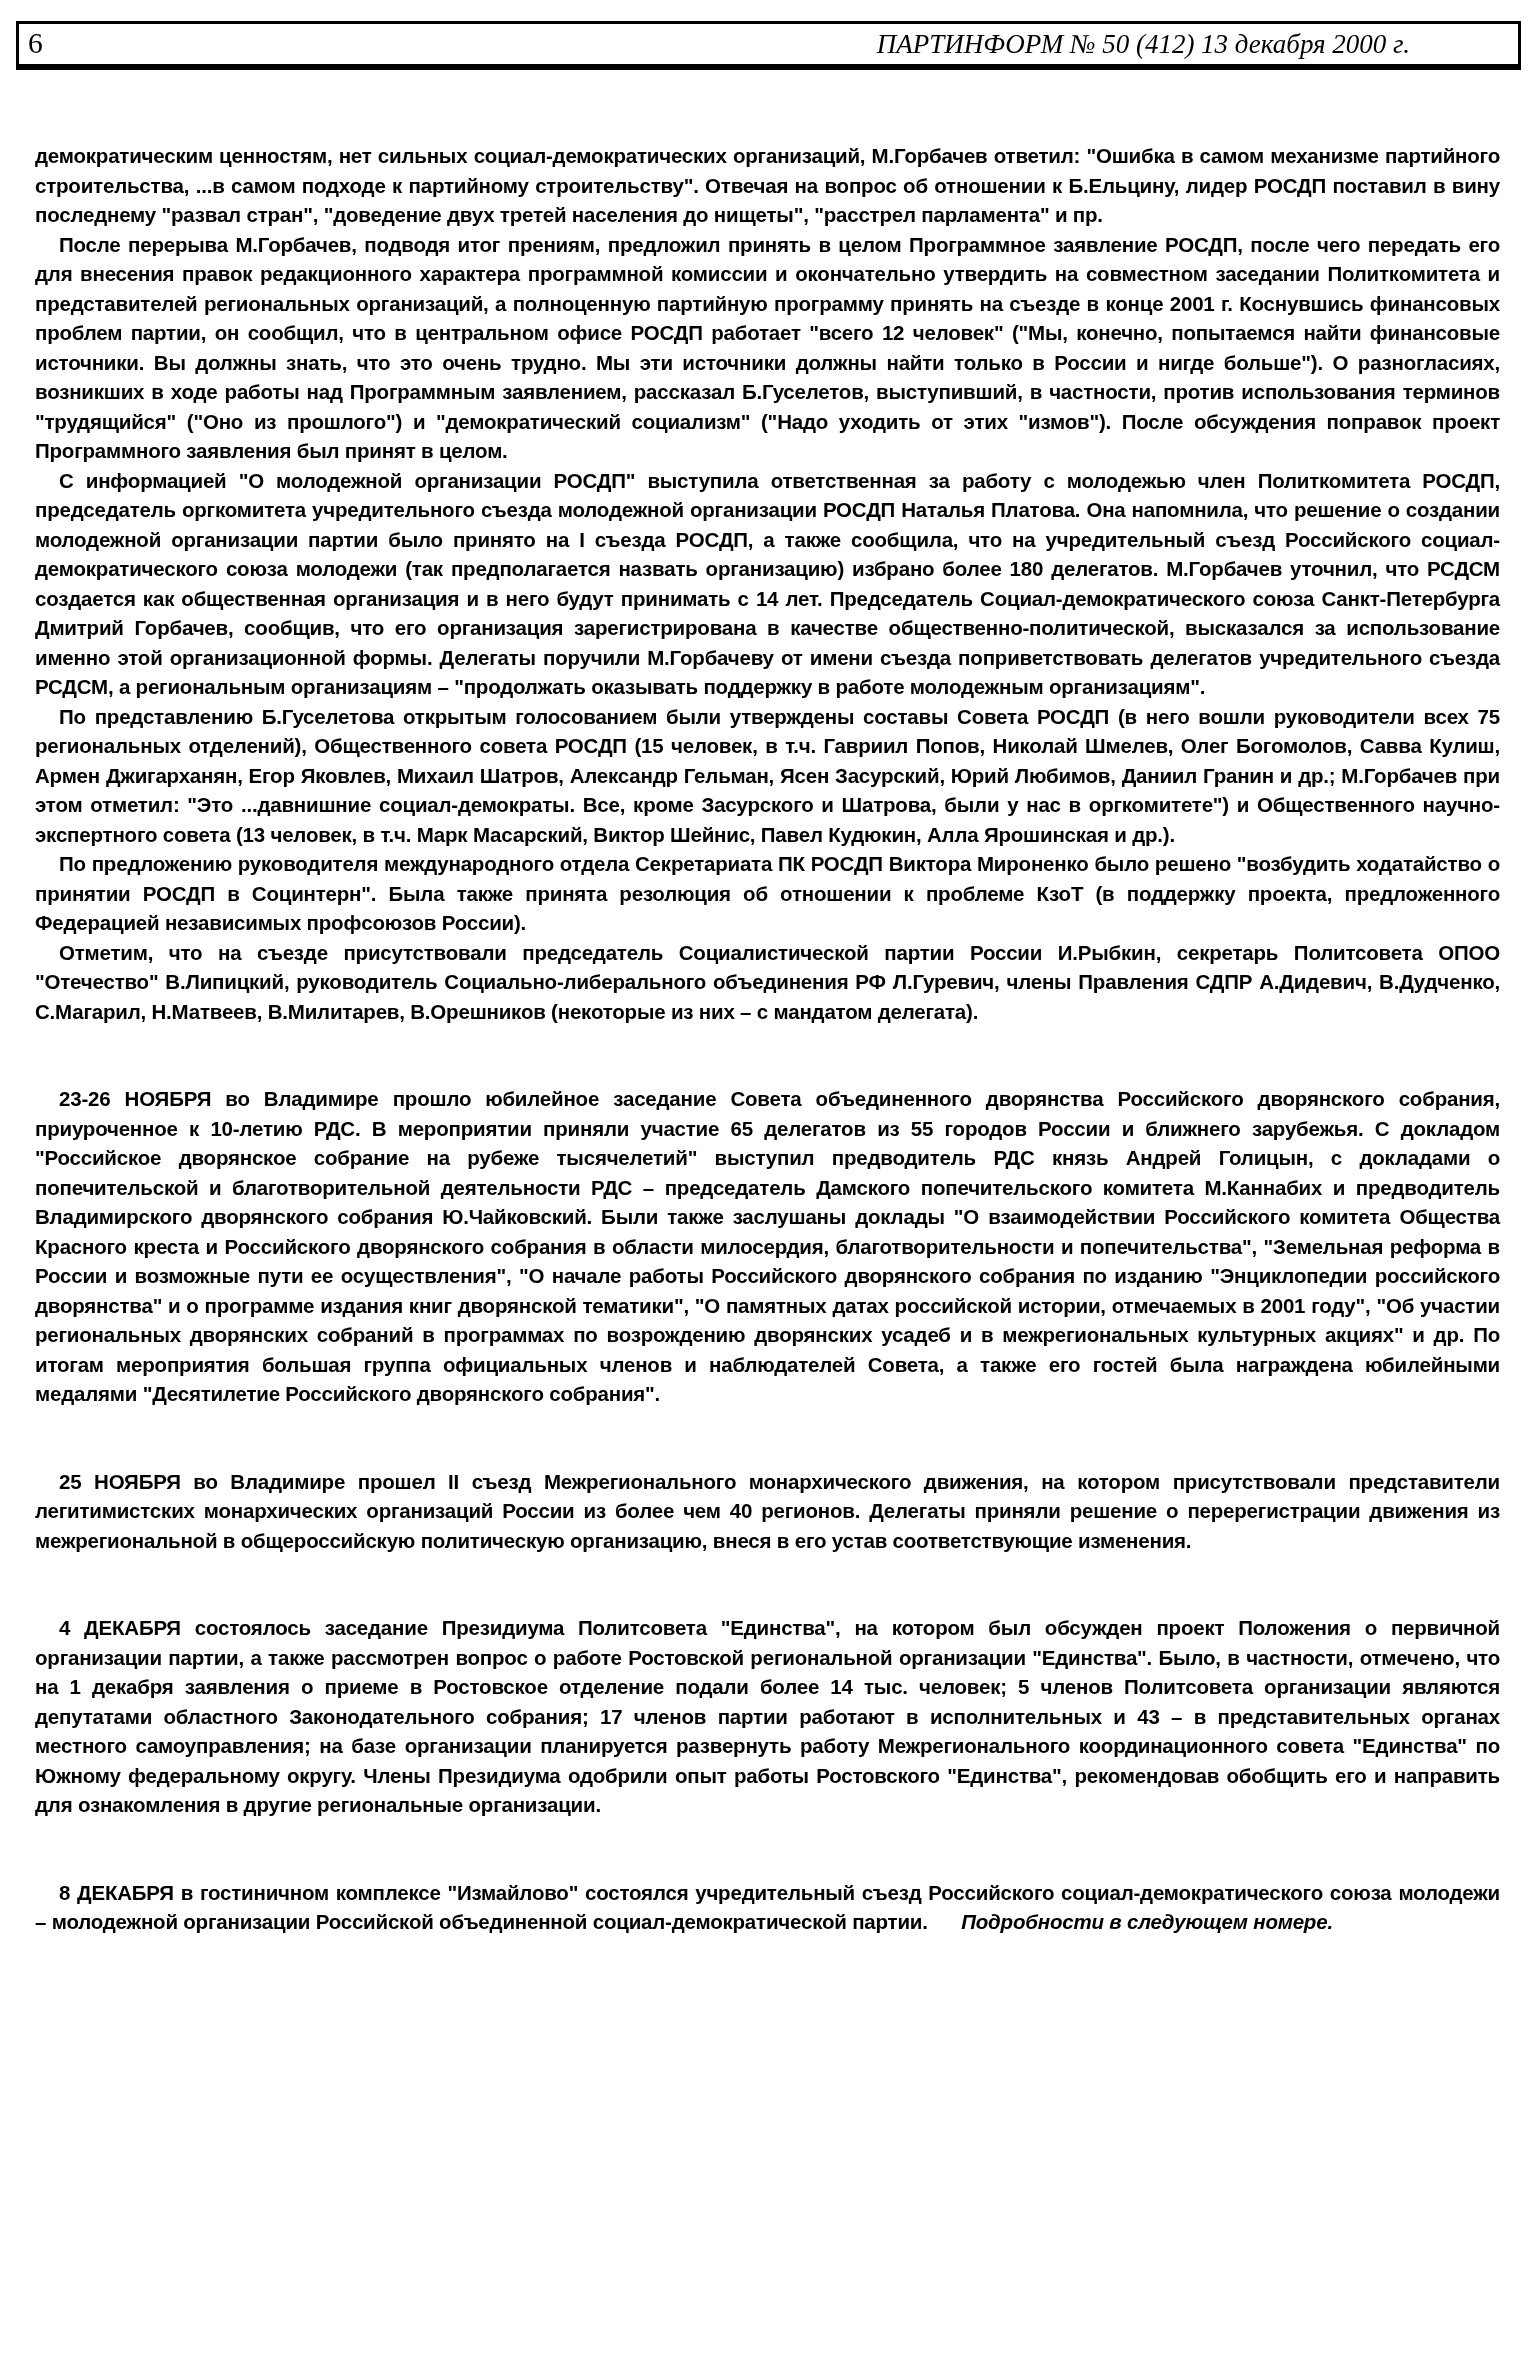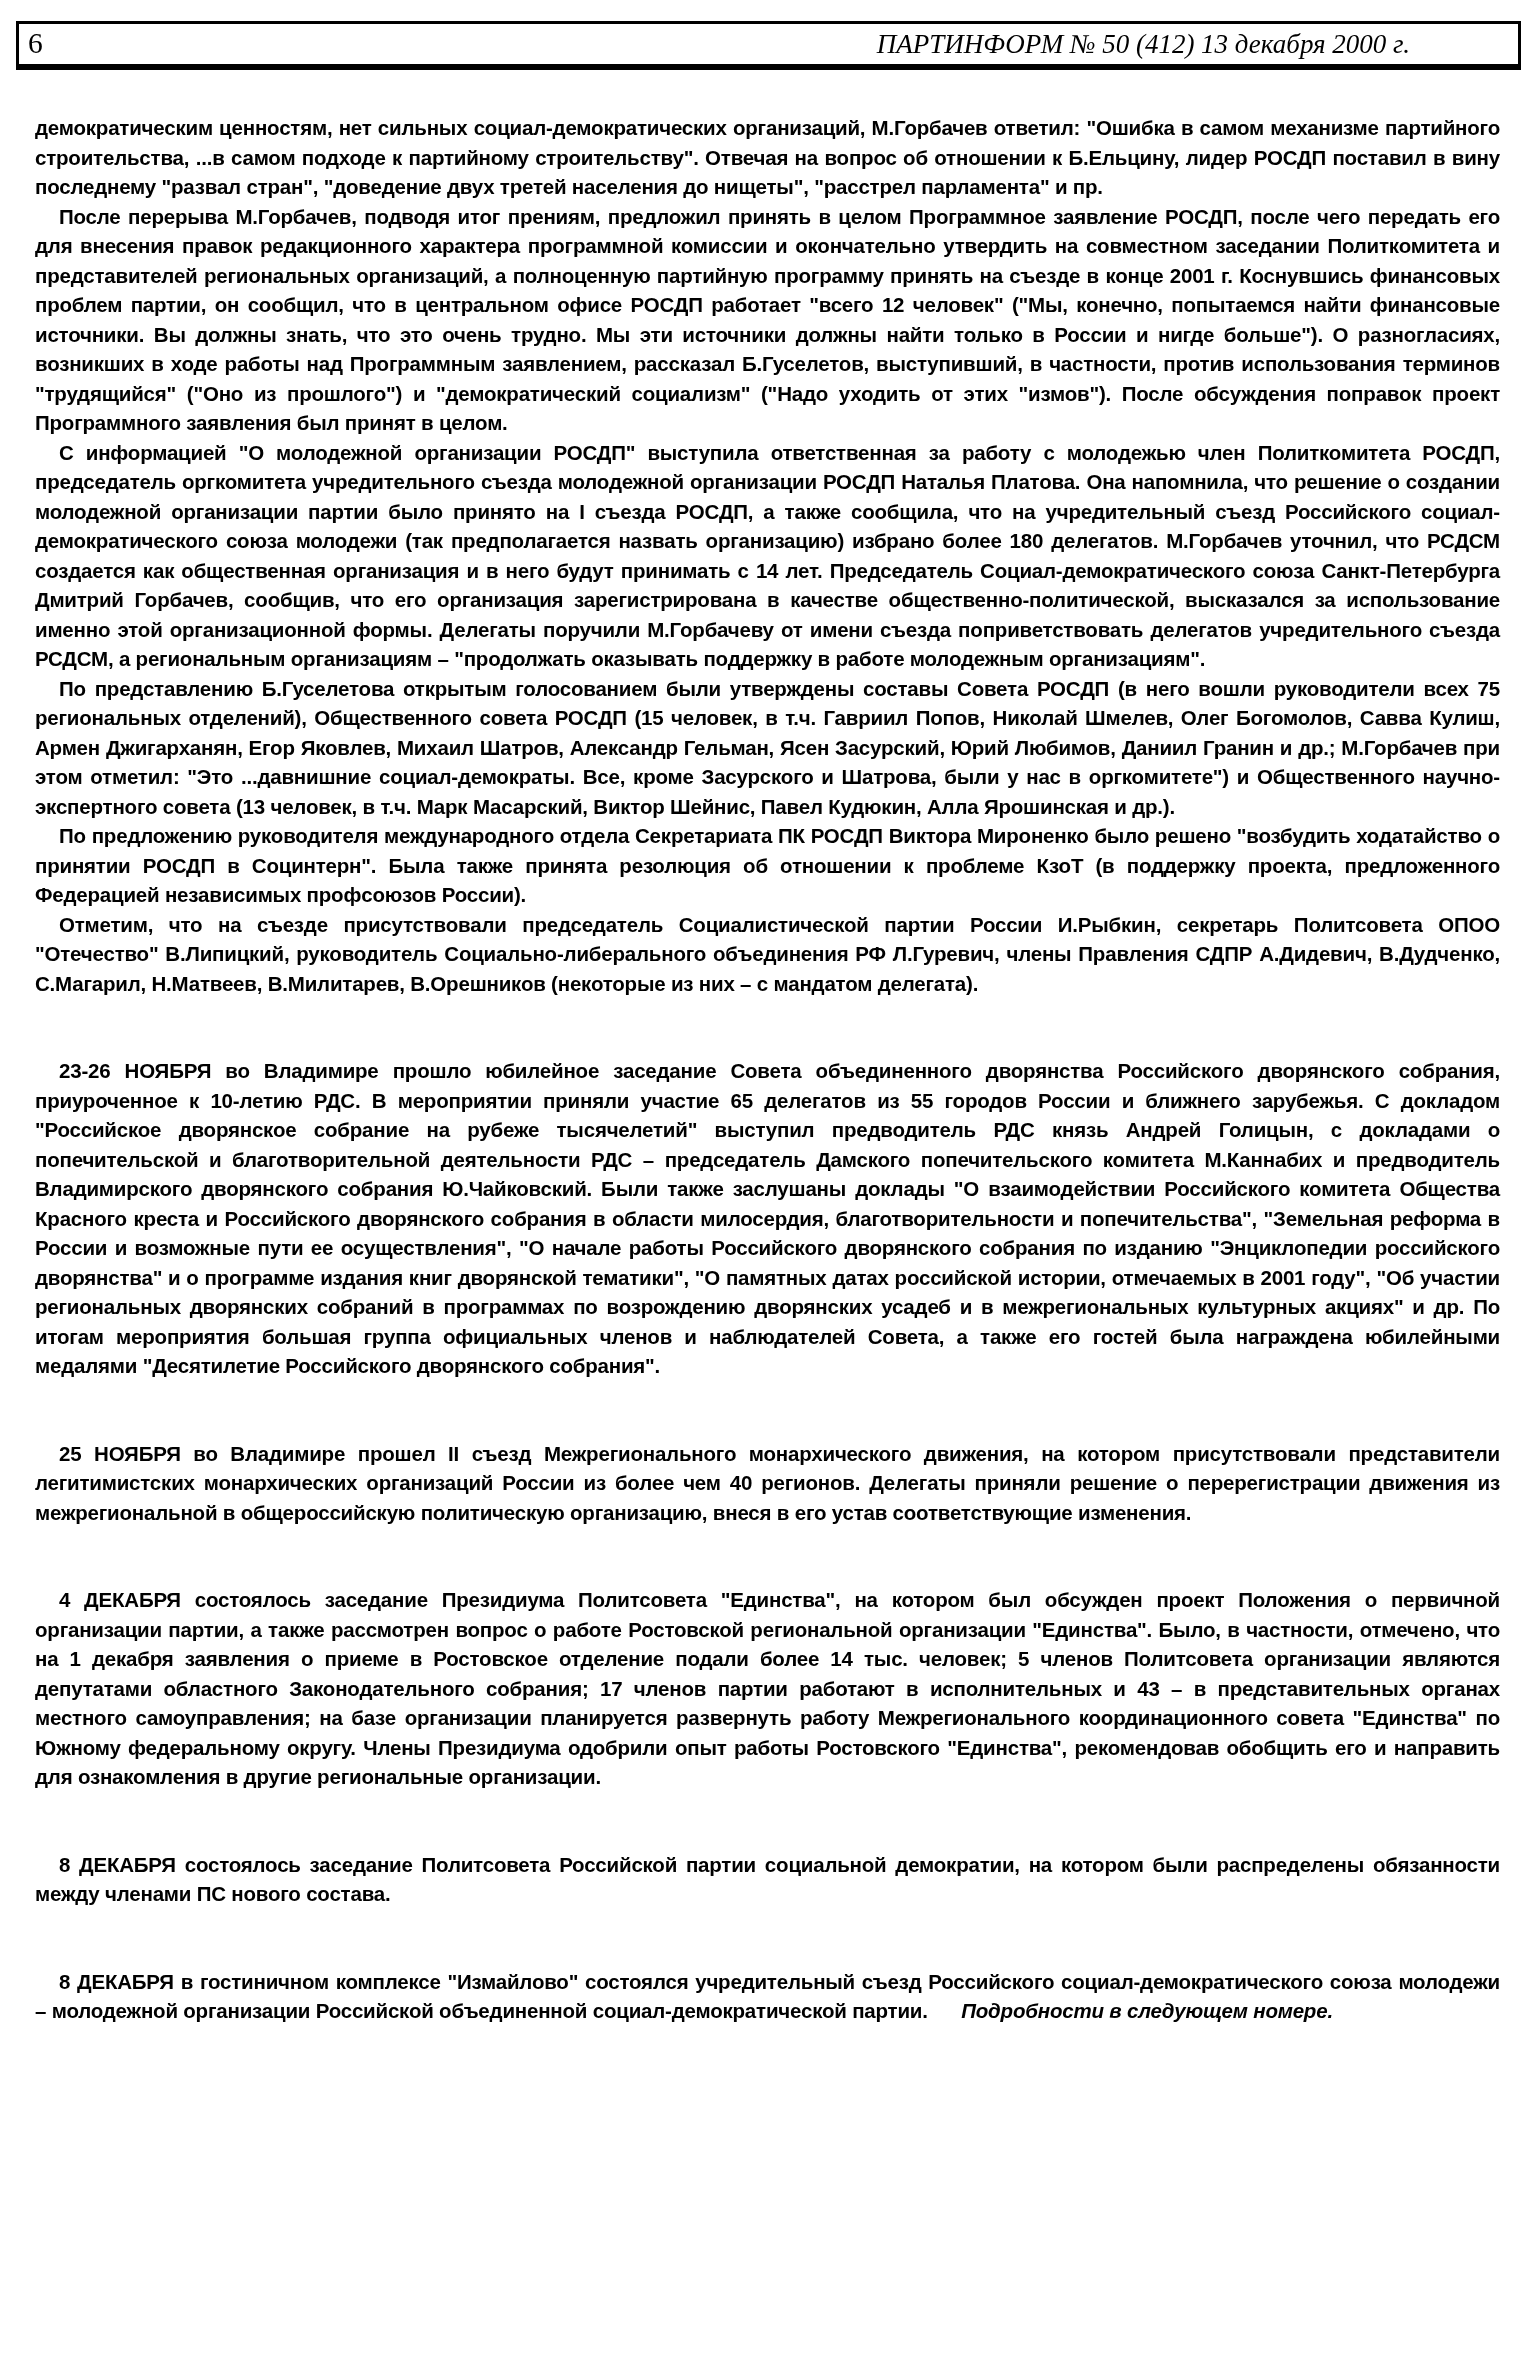--- a/index.html
+++ b/index.html
@@ -37,21 +37,21 @@
     font-size: 27px;
     font-weight: normal;
     margin-left: auto;
     margin-right: 108px;
     white-space: nowrap;
     line-height: 1;
   }
   main.page-body {
     position: absolute;
     left: 35px;
-    top: 113px;
+    top: 141px;
     width: 1465px;
   }
   p.para {
     margin: 0;
     font-size: 20.5px;
     line-height: 29.5px;
     font-weight: bold;
     text-align: justify;
     letter-spacing: -0.2px;
   }
@@ -70,16 +70,15 @@
 <main class="page-body" id="bodyContainer">
     <p class="para"><span>демократическим ценностям, нет сильных социал-демократических организаций, М.Горбачев ответил: "Ошибка в самом механизме партийного строительства, ...в самом подходе к партийному строительству". Отвечая на вопрос об отношении к Б.Ельцину, лидер РОСДП поставил в вину последнему "развал стран", "доведение двух третей населения до нищеты", "расстрел парламента" и пр.</span></p>
     <p class="para indent"><span>После перерыва М.Горбачев, подводя итог прениям, предложил принять в целом Программное заявление РОСДП, после чего передать его для внесения правок редакционного характера программной комиссии и окончательно утвердить на совместном заседании Политкомитета и представителей региональных организаций, а полноценную партийную программу принять на съезде в конце 2001 г. Коснувшись финансовых проблем партии, он сообщил, что в центральном офисе РОСДП работает "всего 12 человек" ("Мы, конечно, попытаемся найти финансовые источники. Вы должны знать, что это очень трудно. Мы эти источники должны найти только в России и нигде больше"). О разногласиях, возникших в ходе работы над Программным заявлением, рассказал Б.Гуселетов, выступивший, в частности, против использования терминов "трудящийся" ("Оно из прошлого") и "демократический социализм" ("Надо уходить от этих "измов"). После обсуждения поправок проект Программного заявления был принят в целом.</span></p>
     <p class="para indent"><span>С информацией "О молодежной организации РОСДП" выступила ответственная за работу с молодежью член Политкомитета РОСДП, председатель оргкомитета учредительного съезда молодежной организации РОСДП Наталья Платова. Она напомнила, что решение о создании молодежной организации партии было принято на I съезда РОСДП, а также сообщила, что на учредительный съезд Российского социал-демократического союза молодежи (так предполагается назвать организацию) избрано более 180 делегатов. М.Горбачев уточнил, что РСДСМ создается как общественная организация и в него будут принимать с 14 лет. Председатель Социал-демократического союза Санкт-Петербурга Дмитрий Горбачев, сообщив, что его организация зарегистрирована в качестве общественно-политической, высказался за использование именно этой организационной формы. Делегаты поручили М.Горбачеву от имени съезда поприветствовать делегатов учредительного съезда РСДСМ, а региональным организациям – "продолжать оказывать поддержку в работе молодежным организациям".</span></p>
     <p class="para indent"><span>По представлению Б.Гуселетова открытым голосованием были утверждены составы Совета РОСДП (в него вошли руководители всех 75 региональных отделений), Общественного совета РОСДП (15 человек, в т.ч. Гавриил Попов, Николай Шмелев, Олег Богомолов, Савва Кулиш, Армен Джигарханян, Егор Яковлев, Михаил Шатров, Александр Гельман, Ясен Засурский, Юрий Любимов, Даниил Гранин и др.; М.Горбачев при этом отметил: "Это ...давнишние социал-демократы. Все, кроме Засурского и Шатрова, были у нас в оргкомитете") и Общественного научно-экспертного совета (13 человек, в т.ч. Марк Масарский, Виктор Шейнис, Павел Кудюкин, Алла Ярошинская и др.).</span></p>
     <p class="para indent"><span>По предложению руководителя международного отдела Секретариата ПК РОСДП Виктора Мироненко было решено "возбудить ходатайство о принятии РОСДП в Социнтерн". Была также принята резолюция об отношении к проблеме КзоТ (в поддержку проекта, предложенного Федерацией независимых профсоюзов России).</span></p>
     <p class="para indent"><span>Отметим, что на съезде присутствовали председатель Социалистической партии России И.Рыбкин, секретарь Политсовета ОПОО "Отечество" В.Липицкий, руководитель Социально-либерального объединения РФ Л.Гуревич, члены Правления СДПР А.Дидевич, В.Дудченко, С.Магарил, Н.Матвеев, В.Милитарев, В.Орешников (некоторые из них – с мандатом делегата).</span></p>
     <p class="para indent gap"><span>23-26 НОЯБРЯ во Владимире прошло юбилейное заседание Совета объединенного дворянства Российского дворянского собрания, приуроченное к 10-летию РДС. В мероприятии приняли участие 65 делегатов из 55 городов России и ближнего зарубежья. С докладом "Российское дворянское собрание на рубеже тысячелетий" выступил предводитель РДС князь Андрей Голицын, с докладами о попечительской и благотворительной деятельности РДС – председатель Дамского попечительского комитета М.Каннабих и предводитель Владимирского дворянского собрания Ю.Чайковский. Были также заслушаны доклады "О взаимодействии Российского комитета Общества Красного креста и Российского дворянского собрания в области милосердия, благотворительности и попечительства", "Земельная реформа в России и возможные пути ее осуществления", "О начале работы Российского дворянского собрания по изданию "Энциклопедии российского дворянства" и о программе издания книг дворянской тематики", "О памятных датах российской истории, отмечаемых в 2001 году", "Об участии региональных дворянских собраний в программах по возрождению дворянских усадеб и в межрегиональных культурных акциях" и др. По итогам мероприятия большая группа официальных членов и наблюдателей Совета, а также его гостей была награждена юбилейными медалями "Десятилетие Российского дворянского собрания".</span></p>
     <p class="para indent gap"><span>25 НОЯБРЯ во Владимире прошел II съезд Межрегионального монархического движения, на котором присутствовали представители легитимистских монархических организаций России из более чем 40 регионов. Делегаты приняли решение о перерегистрации движения из межрегиональной в общероссийскую политическую организацию, внеся в его устав соответствующие изменения.</span></p>
     <p class="para indent gap"><span>4 ДЕКАБРЯ состоялось заседание Президиума Политсовета "Единства", на котором был обсужден проект Положения о первичной организации партии, а также рассмотрен вопрос о работе Ростовской региональной организации "Единства". Было, в частности, отмечено, что на 1 декабря заявления о приеме в Ростовское отделение подали более 14 тыс. человек; 5 членов Политсовета организации являются депутатами областного Законодательного собрания; 17 членов партии работают в исполнительных и 43 – в представительных органах местного самоуправления; на базе организации планируется развернуть работу Межрегионального координационного совета "Единства" по Южному федеральному округу. Члены Президиума одобрили опыт работы Ростовского "Единства", рекомендовав обобщить его и направить для ознакомления в другие региональные организации.</span></p>
-    <p class="para indent gap"><span>8 ДЕКАБРЯ состоялось заседание Политсовета Российской партии социальной демократии, на котором были распределены обязанности между членами ПС нового состава.</span></p>
     <p class="para indent gap"><span>8 ДЕКАБРЯ в гостиничном комплексе "Измайлово" состоялся учредительный съезд Российского социал-демократического союза молодежи – молодежной организации Российской объединенной социал-демократической партии. </span><span class="italic">Подробности в следующем номере.</span></p>
   </main>
 
 
 </body></html>

